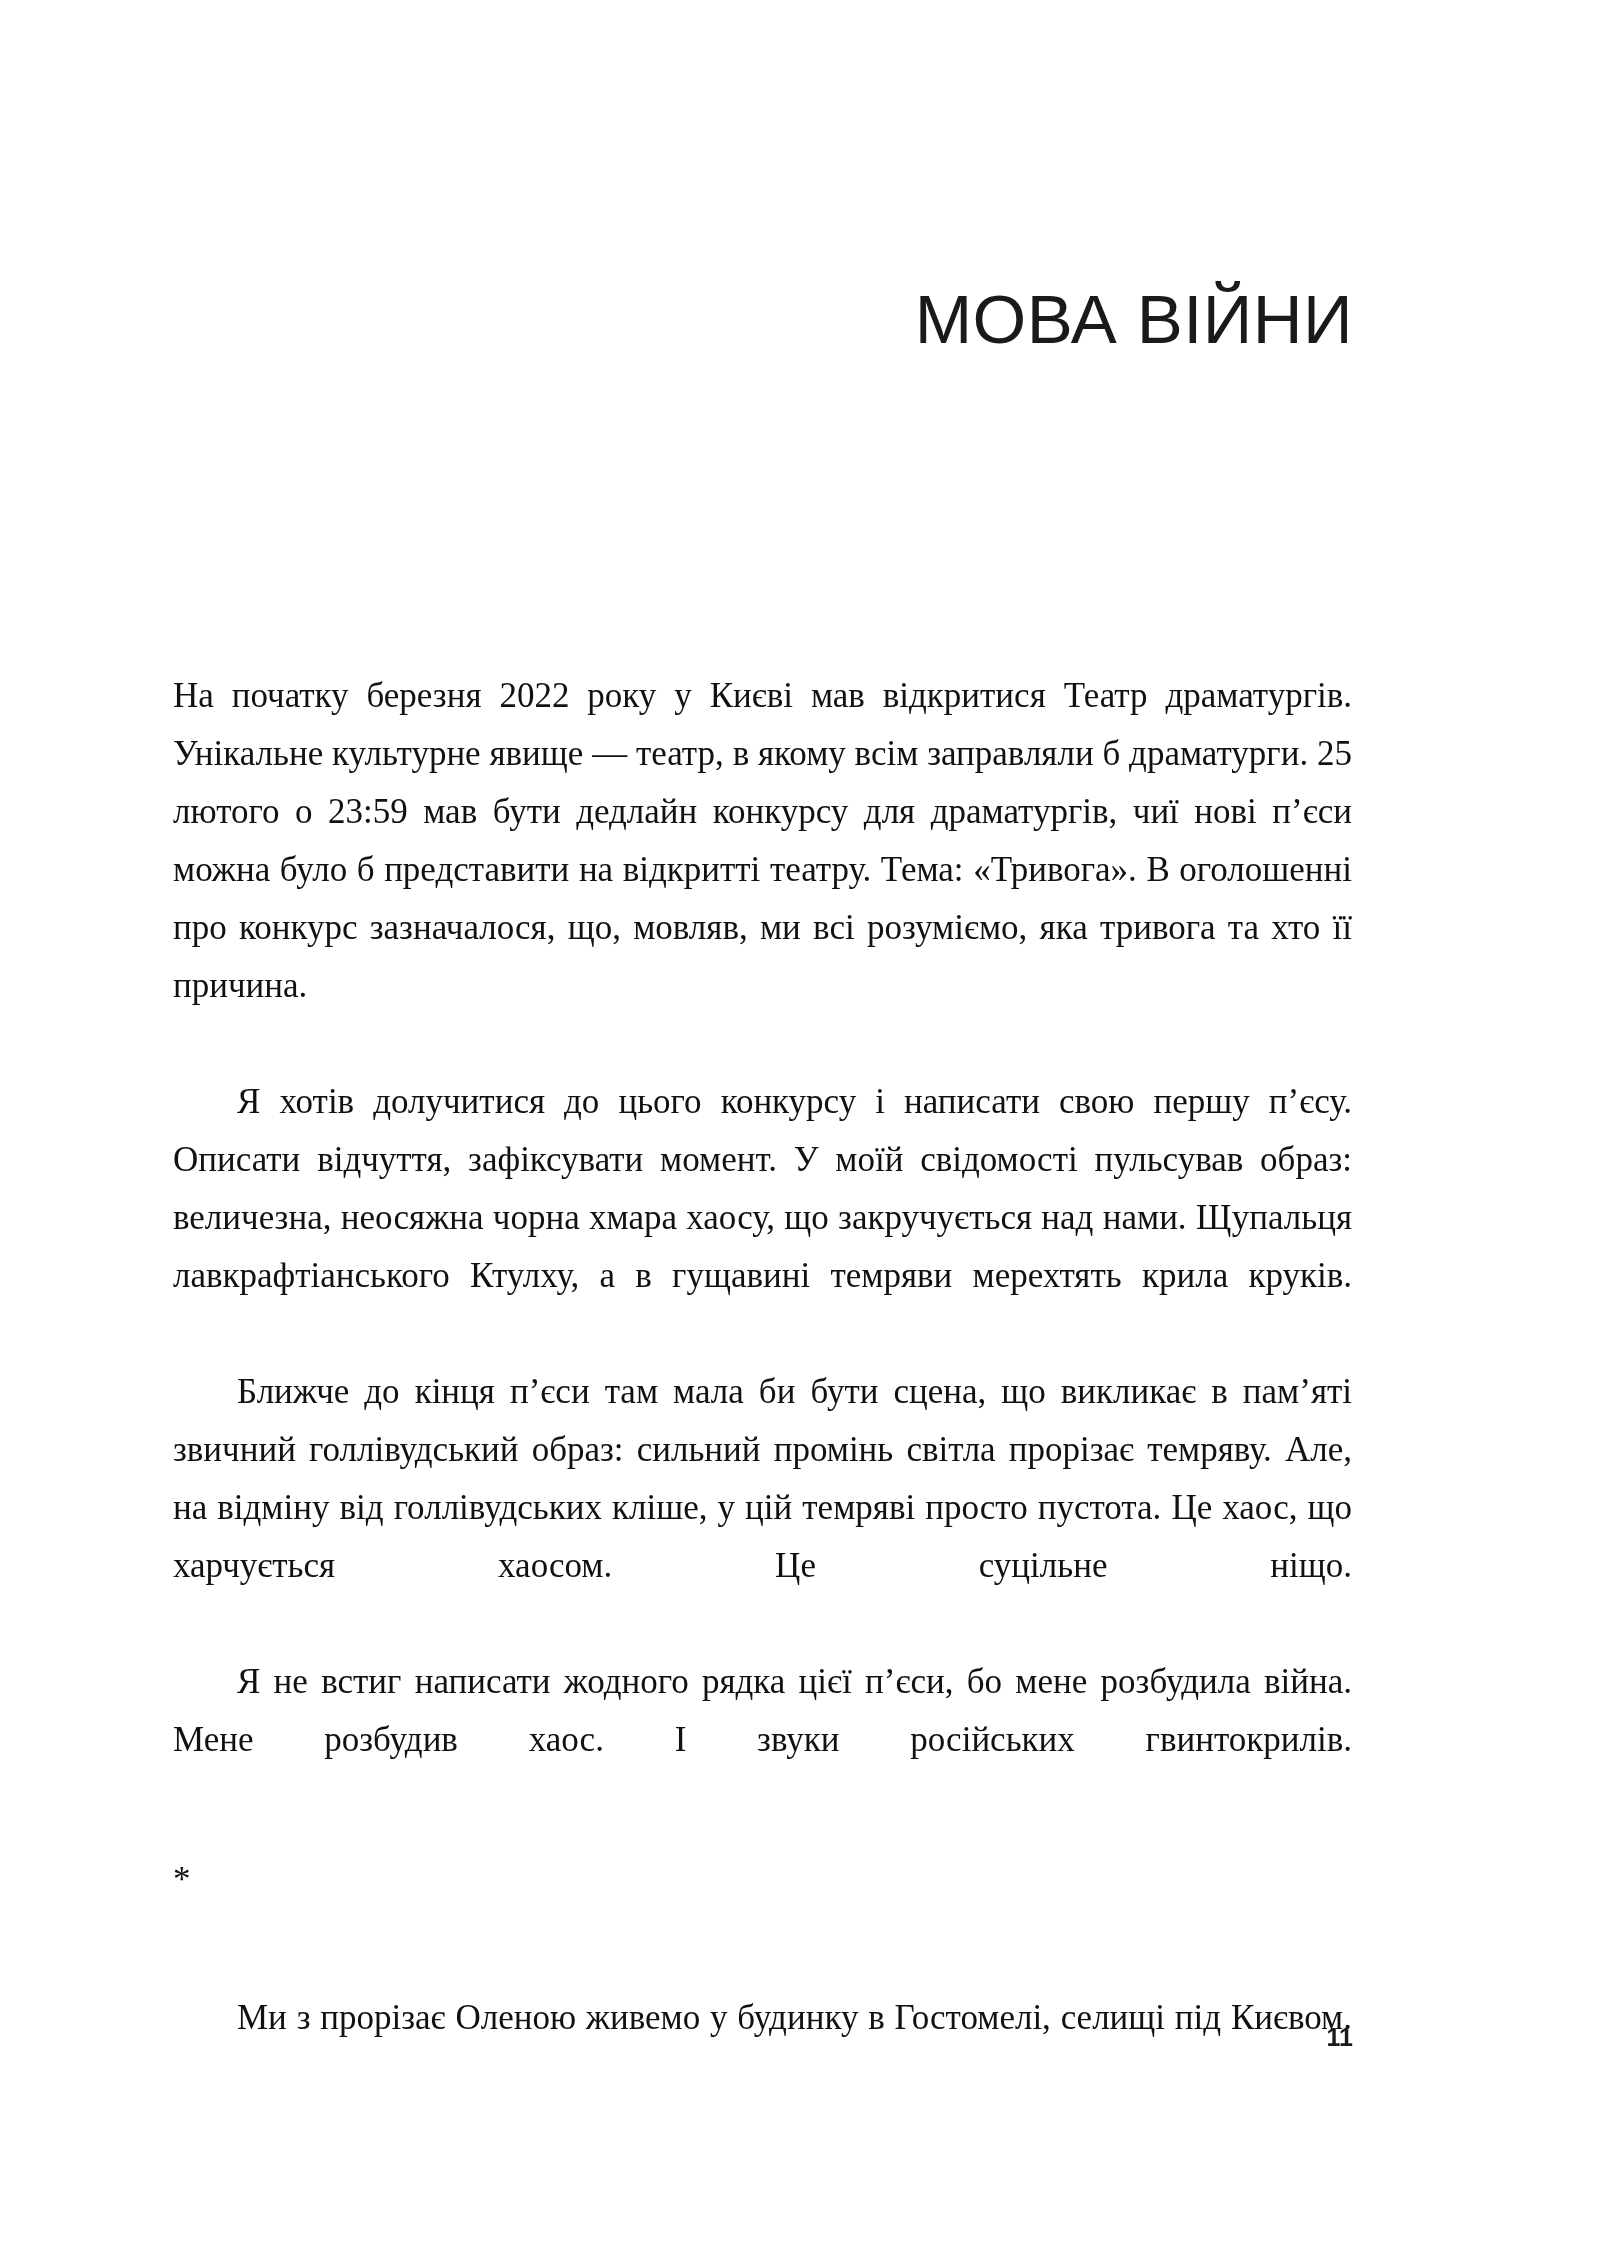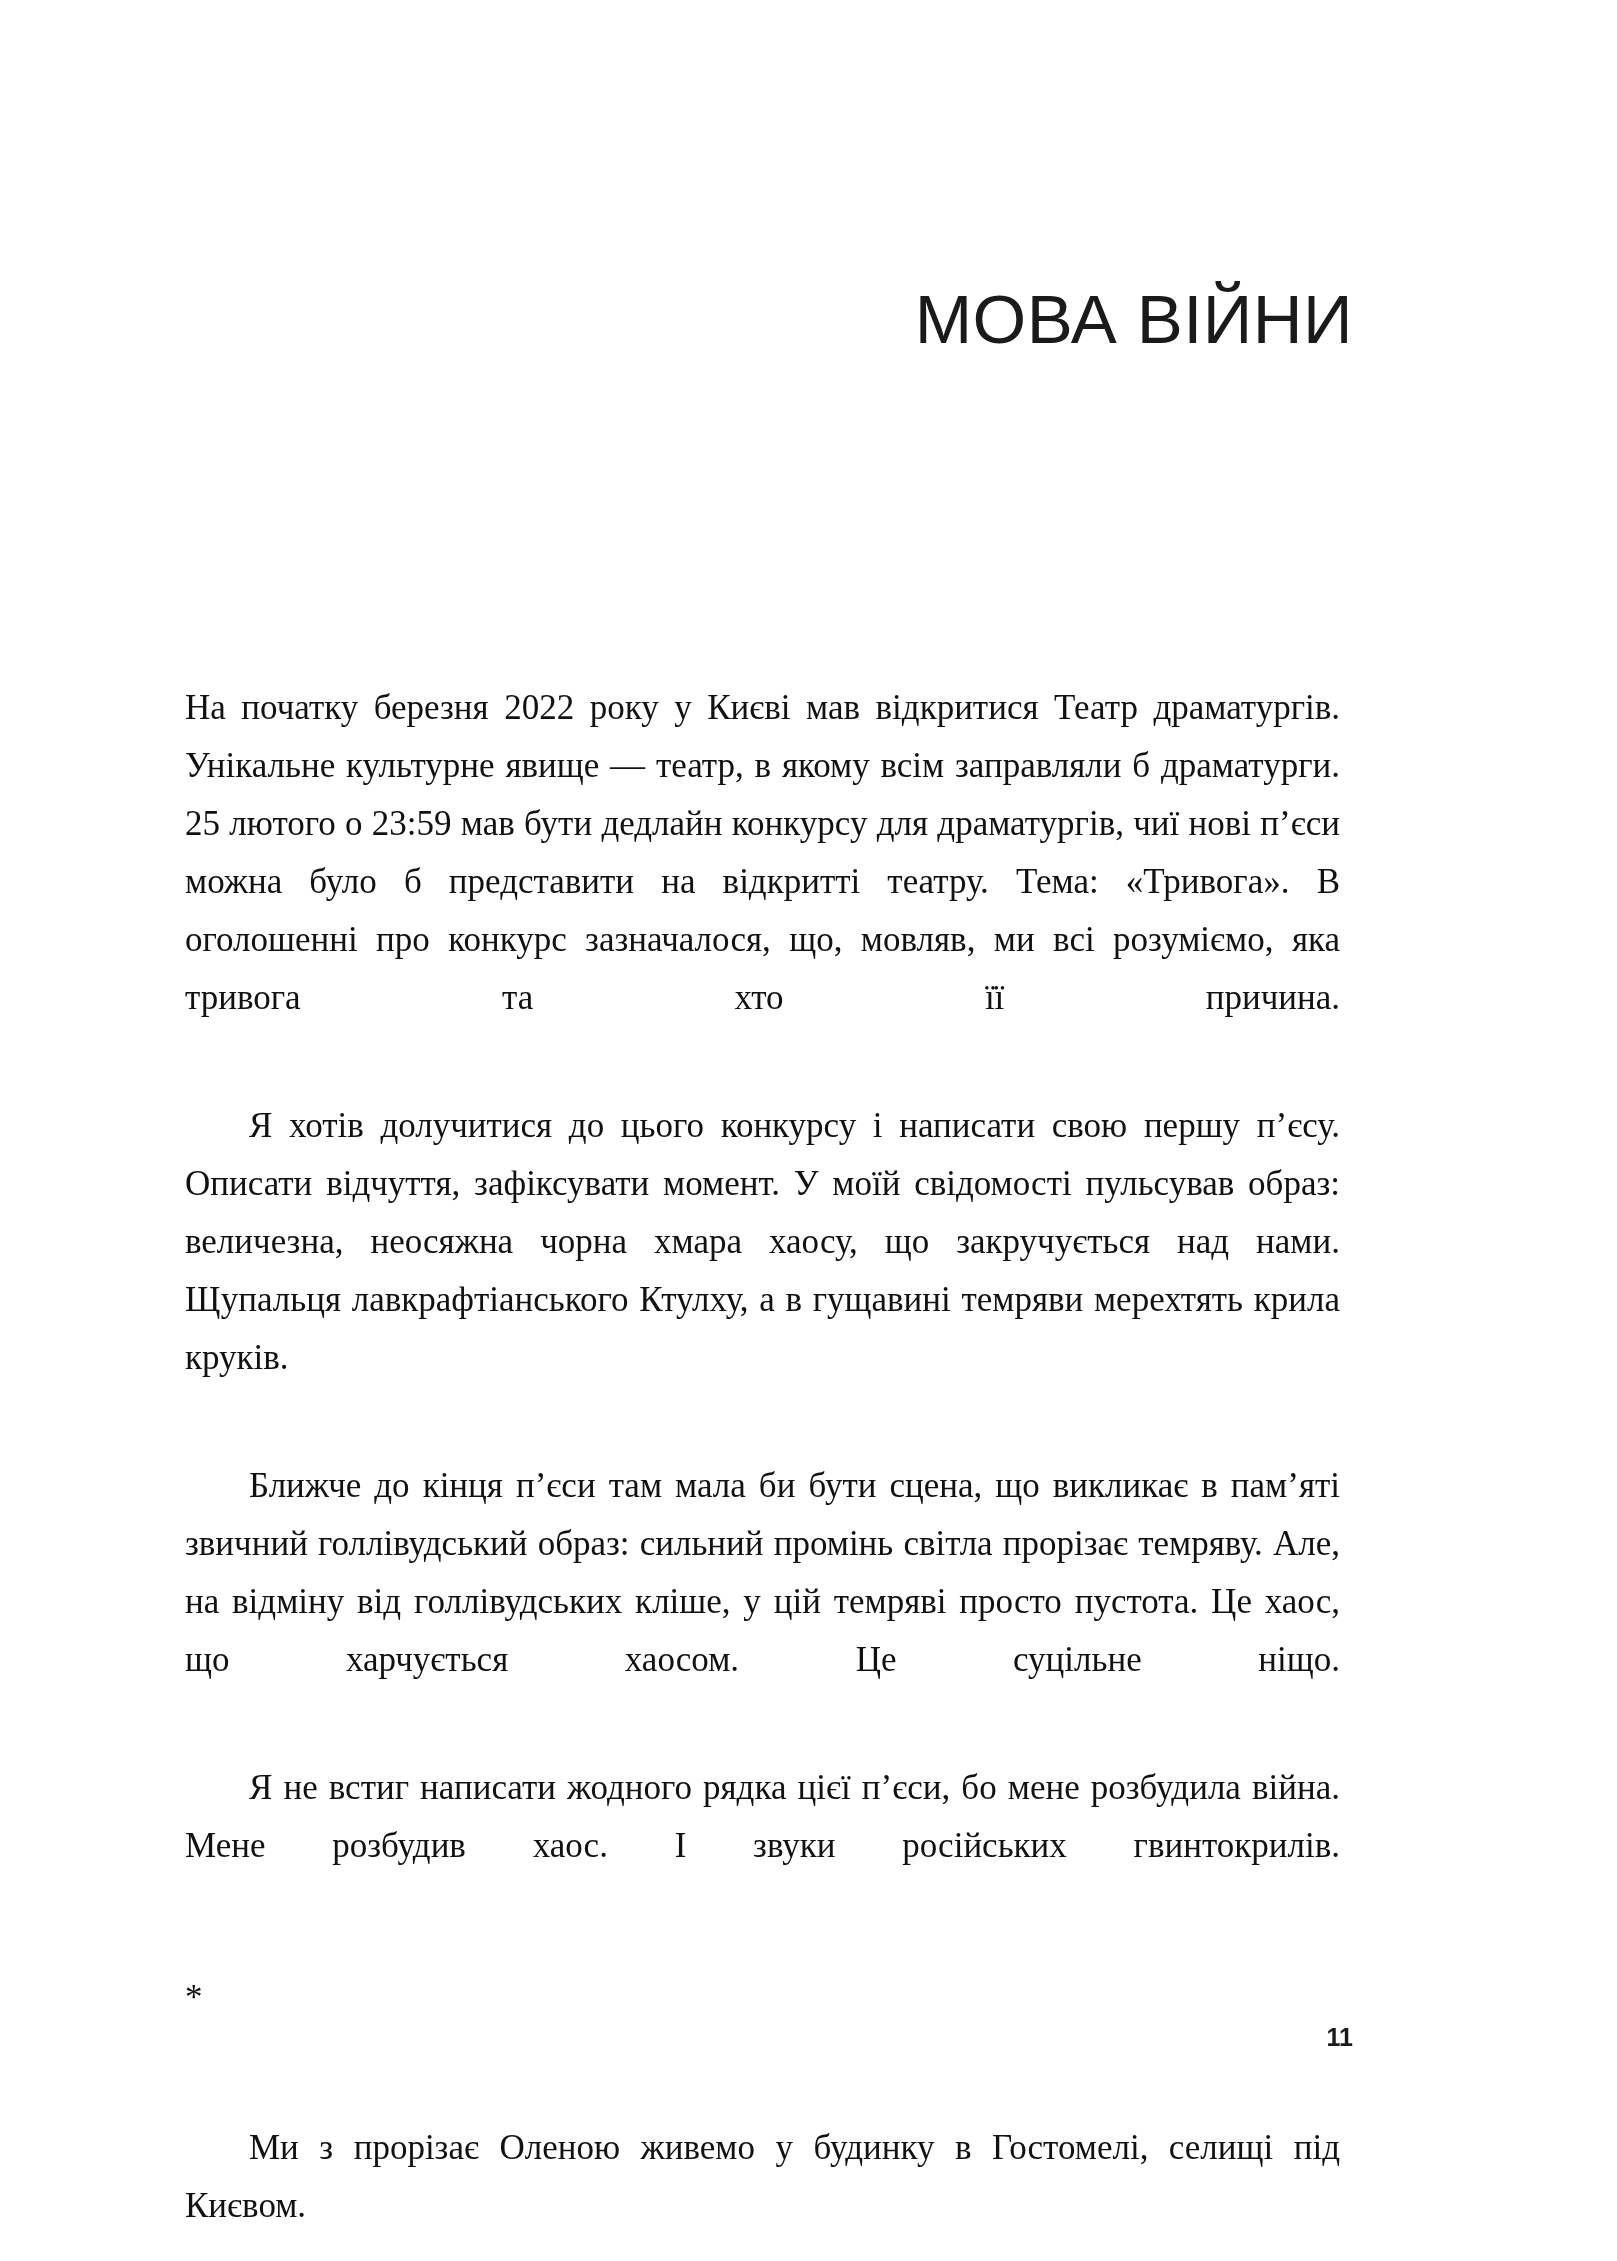--- a/index.html
+++ b/index.html
@@ -45,21 +45,21 @@
     font-size: 35px;
     line-height: 58px;
     color: #111111;
     text-align: justify;
     text-justify: inter-word;
     -webkit-hyphens: none;
     hyphens: none;
   }
 
   .text-block p {
-    margin: 12px;
+    margin: 0;
     text-indent: 0;
     text-align: justify;
   }
 
   .text-block p.indented {
     text-indent: 64px;
   }
 
   
   .text-block p::after {

